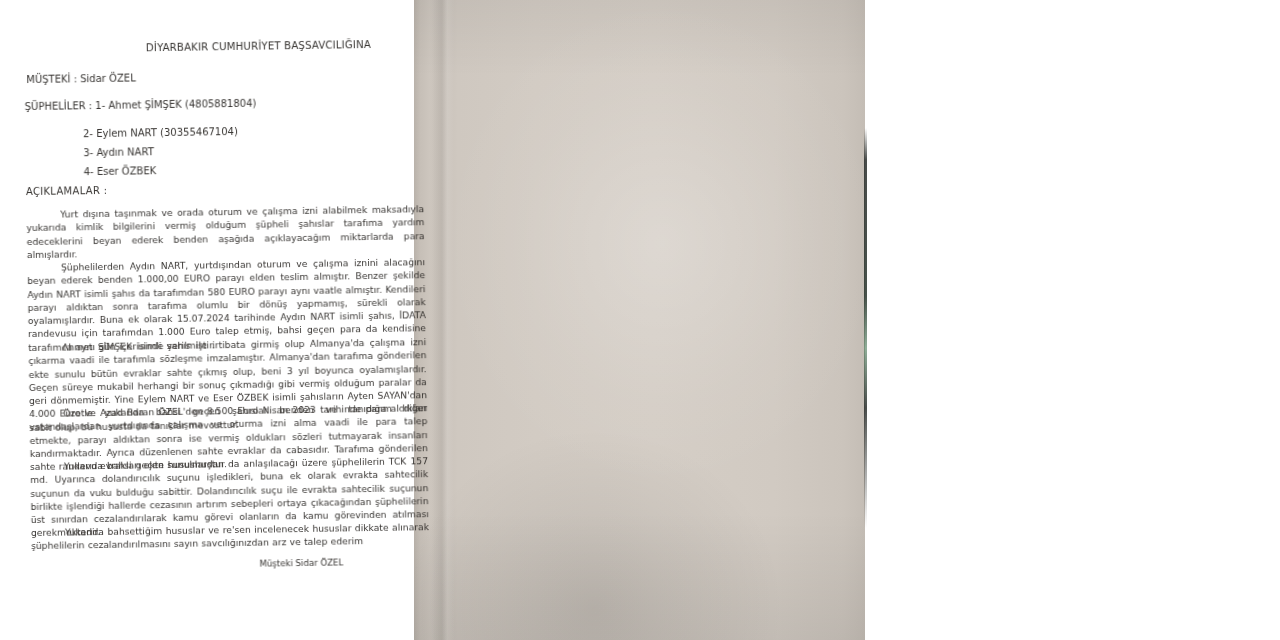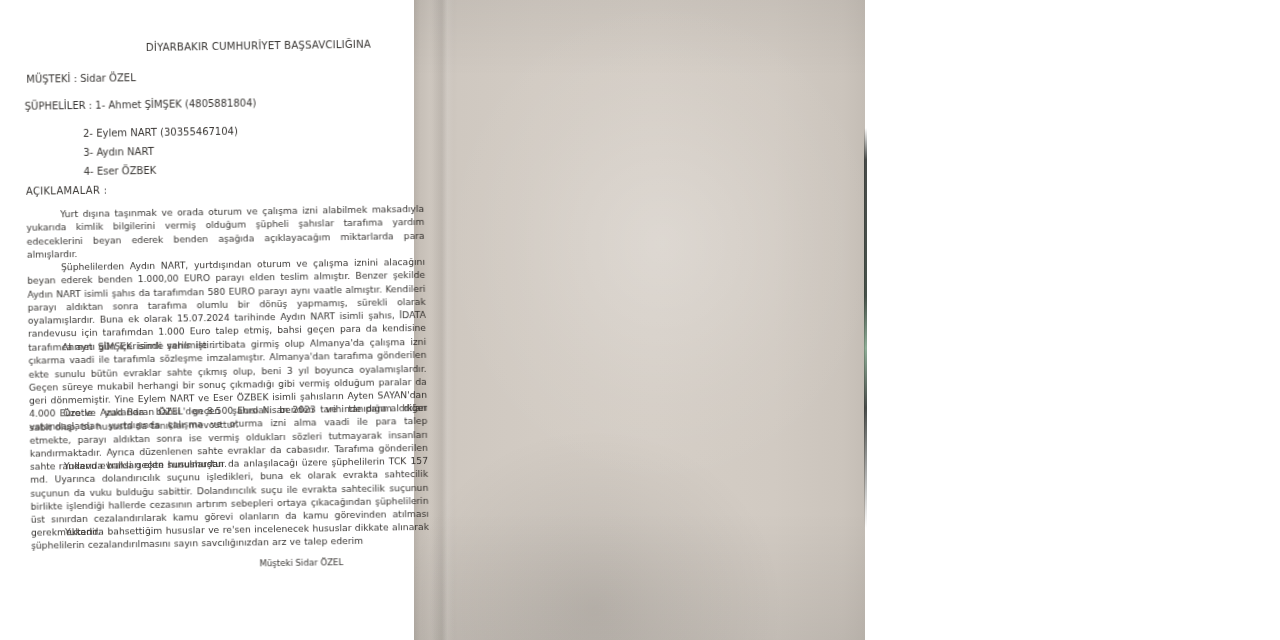--- a/index.html
+++ b/index.html
@@ -9,20 +9,21 @@
     height: 640px;
     overflow: hidden;
     background: #ffffff;
   }
 
   #scene {
     position: relative;
     width: 1101px;
     height: 640px;
     background: #ffffff;
+    padding-left: 40px;
   }
 
   
   #paper {
     position: absolute;
     left: 414px;
     top: 0px;
     width: 451px;
     height: 640px;
     background:

